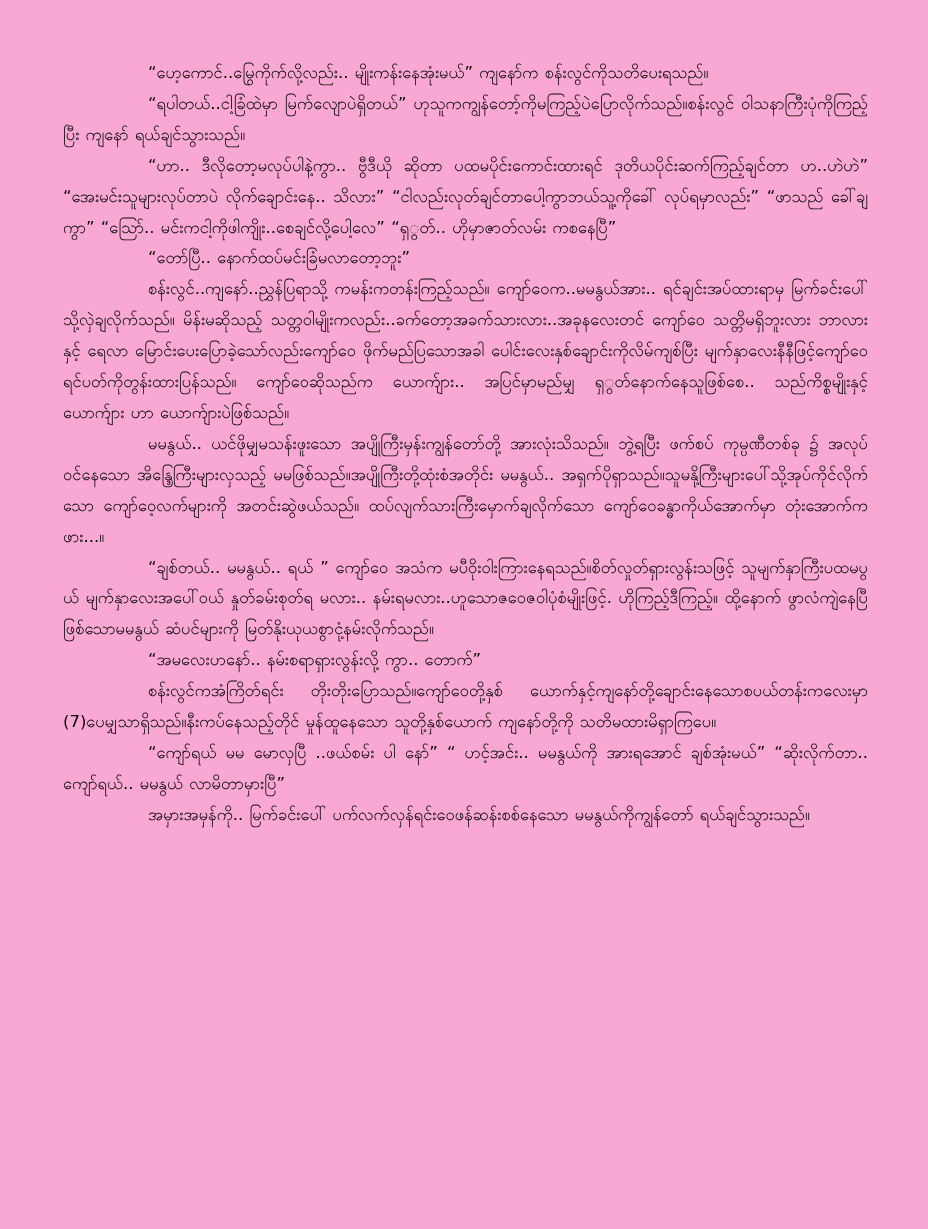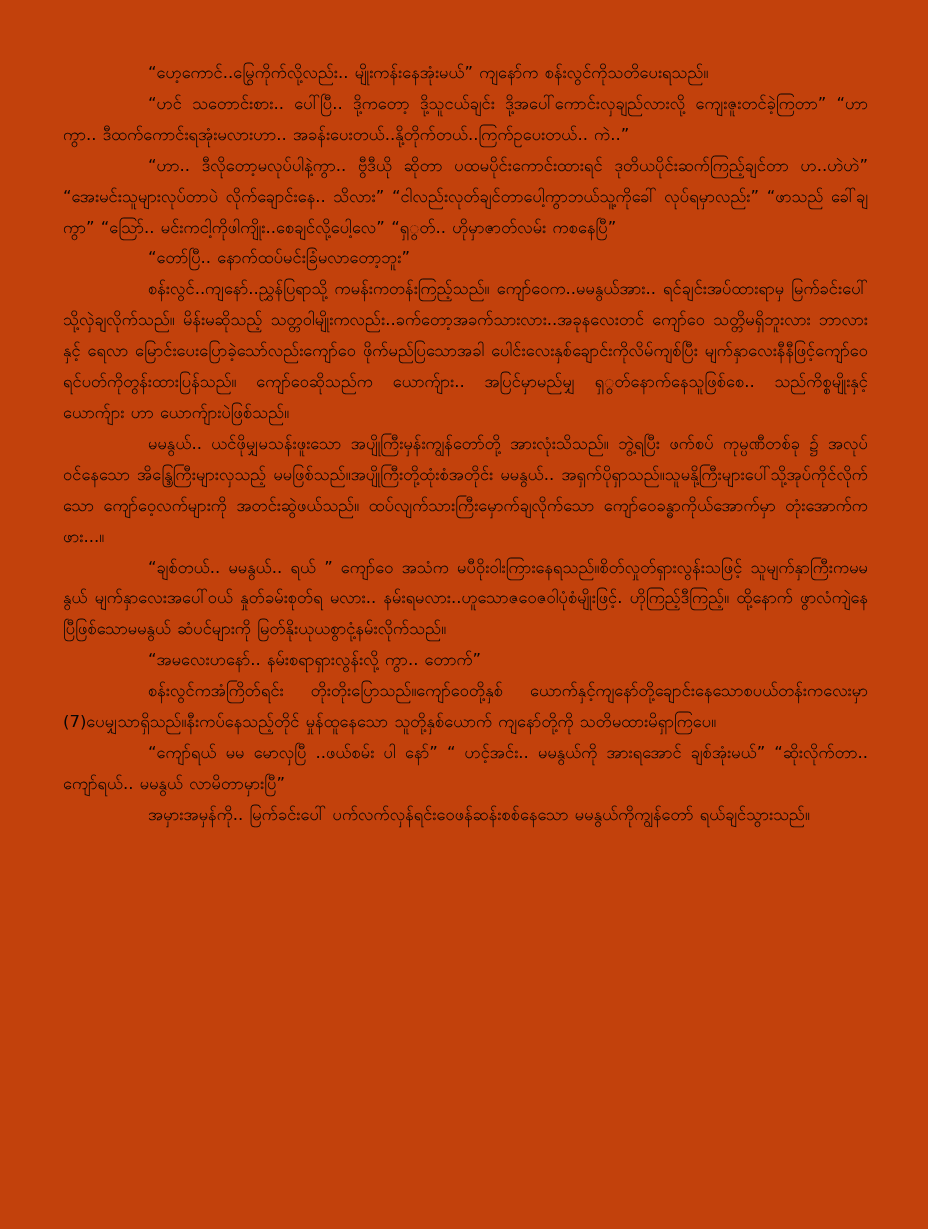--- a/index.html
+++ b/index.html
@@ -4,21 +4,21 @@
 <style>
   html, body {
     margin: 0;
     padding: 0;
     background: #ffffff;
   }
   .page {
     position: relative;
     width: 928px;
     height: 1229px;
-    background: #c2410c;
+    background: #f9a8d4;
     overflow: hidden;
     box-sizing: border-box;
   }
   .text-block {
     position: absolute;
     left: 63px;
     top: 58px;
     width: 805px;
     color: #050505;
     
@@ -33,24 +33,24 @@
     text-indent: 85px;
     word-spacing: 1px;
   }
 </style>
 </head>
 <body>
 
 <div class="page">
   <div class="text-block">
       <p class="para">“ဟေ့ကောင်..မြွေကိုက်လို့လည်း.. မျိုးကန်းနေအုံးမယ်” ကျနော်က စန်းလွင်ကိုသတိပေးရသည်။</p>
-      <p class="para">“ဟင် သတောင်းစား.. ပေါ်ပြီ.. ဒို့ကတော့ ဒို့သူငယ်ချင်း ဒို့အပေါ်ကောင်းလှချည်လားလို့ ကျေးဇူးတင်ခဲ့ကြတာ” “ဟာကွာ.. ဒီထက်ကောင်းရအုံးမလားဟာ.. အခန်းပေးတယ်..နို့တိုက်တယ်..ကြက်ဥပေးတယ်.. ကဲ..”</p>
+      <p class="para">“ရပါတယ်..ငါ့ခြံထဲမှာ မြက်လျောပဲရှိတယ်” ဟုသူကကျွန်တော့်ကိုမကြည့်ပဲပြောလိုက်သည်။စန်းလွင် ဝါသနာကြီးပုံကိုကြည့်ပြီး ကျနော် ရယ်ချင်သွားသည်။</p>
       <p class="para">“ဟာ.. ဒီလိုတော့မလုပ်ပါနဲ့ကွာ.. ဗွီဒီယို ဆိုတာ ပထမပိုင်းကောင်းထားရင် ဒုတိယပိုင်းဆက်ကြည့်ချင်တာ ဟ..ဟဲဟဲ” “အေးမင်းသူများလုပ်တာပဲ လိုက်ချောင်းနေ.. သိလား” “ငါလည်းလုတ်ချင်တာပေါ့ကွာဘယ်သူ့ကိုခေါ် လုပ်ရမှာလည်း” “ဖာသည် ခေါ်ချကွာ” “သြော်.. မင်းကငါ့ကိုဖါကျိုး..စေချင်လို့ပေါ့လေ” “ရှွတ်.. ဟိုမှာဇာတ်လမ်း ကစနေပြီ”</p>
       <p class="para">“တော်ပြီ.. နောက်ထပ်မင်းခြံမလာတော့ဘူး”</p>
       <p class="para">စန်းလွင်..ကျနော်..ညွှန်ပြရာသို့ ကမန်းကတန်းကြည့်သည်။ ကျော်ဝေက..မမနွယ်အား.. ရင်ချင်းအပ်ထားရာမှ မြက်ခင်းပေါ်သို့လှဲချလိုက်သည်။ မိန်းမဆိုသည့် သတ္တဝါမျိုးကလည်း..ခက်တော့အခက်သားလား..အခုနလေးတင် ကျော်ဝေ သတ္တိမရှိဘူးလား ဘာလားနှင့် ရေလာ မြောင်းပေးပြောခဲ့သော်လည်းကျော်ဝေ ဖိုက်မည်ပြသောအခါ ပေါင်းလေးနှစ်ချောင်းကိုလိမ်ကျစ်ပြီး မျက်နှာလေးနီနီဖြင့်ကျော်ဝေ ရင်ပတ်ကိုတွန်းထားပြန်သည်။ ကျော်ဝေဆိုသည်က ယောက်ျား.. အပြင်မှာမည်မျှ ရှွတ်နောက်နေသူဖြစ်စေ.. သည်ကိစ္စမျိုးနှင့် ယောက်ျား ဟာ ယောက်ျားပဲဖြစ်သည်။</p>
       <p class="para">မမနွယ်.. ယင်ဖိုမျှမသန်းဖူးသော အပျိုကြီးမှန်းကျွန်တော်တို့ အားလုံးသိသည်။ ဘွဲ့ရပြီး ဖက်စပ် ကုမ္ပဏီတစ်ခု ၌ အလုပ်ဝင်နေသော အိန္ဒြေကြီးများလှသည့် မမဖြစ်သည်။အပျိုကြီးတို့ထုံးစံအတိုင်း မမနွယ်.. အရှက်ပိုရှာသည်။သူမနို့ကြီးများပေါ်သို့အုပ်ကိုင်လိုက်သော ကျော်ဝေ့လက်များကို အတင်းဆွဲဖယ်သည်။ ထပ်လျက်သားကြီးမှောက်ချလိုက်သော ကျော်ဝေခန္ဓာကိုယ်အောက်မှာ တုံးအောက်ကဖား...။</p>
-      <p class="para">“ချစ်တယ်.. မမနွယ်.. ရယ် ” ကျော်ဝေ အသံက မပီဝိုးဝါးကြားနေရသည်။စိတ်လှုတ်ရှားလွန်းသဖြင့် သူမျက်နှာကြီးကမမနွယ် မျက်နှာလေးအပေါ်ဝယ် နှုတ်ခမ်းစုတ်ရ မလား.. နမ်းရမလား..ဟူသောဇဝေဇဝါပုံစံမျိုးဖြင့်. ဟိုကြည့်ဒီကြည့်။ ထို့နောက် ဖွာလံကျဲနေပြီဖြစ်သောမမနွယ် ဆံပင်များကို မြတ်နိုးယုယစွာငုံ့နမ်းလိုက်သည်။</p>
+      <p class="para">“ချစ်တယ်.. မမနွယ်.. ရယ် ” ကျော်ဝေ အသံက မပီဝိုးဝါးကြားနေရသည်။စိတ်လှုတ်ရှားလွန်းသဖြင့် သူမျက်နှာကြီးပထမပွယ် မျက်နှာလေးအပေါ်ဝယ် နှုတ်ခမ်းစုတ်ရ မလား.. နမ်းရမလား..ဟူသောဇဝေဇဝါပုံစံမျိုးဖြင့်. ဟိုကြည့်ဒီကြည့်။ ထို့နောက် ဖွာလံကျဲနေပြီဖြစ်သောမမနွယ် ဆံပင်များကို မြတ်နိုးယုယစွာငုံ့နမ်းလိုက်သည်။</p>
       <p class="para">“အမလေးဟနော်.. နမ်းစရာရှားလွန်းလို့ ကွာ.. တောက်”</p>
       <p class="para">စန်းလွင်ကအံကြိတ်ရင်း တိုးတိုးပြောသည်။ကျော်ဝေတို့နှစ် ယောက်နှင့်ကျနော်တို့ချောင်းနေသောစပယ်တန်းကလေးမှာ (7)ပေမျှသာရှိသည်။နီးကပ်နေသည့်တိုင် မှုန်ထူနေသော သူတို့နှစ်ယောက် ကျနော်တို့ကို သတိမထားမိရှာကြပေ။</p>
       <p class="para">“ကျော်ရယ် မမ မောလှပြီ ..ဖယ်စမ်း ပါ နော်” “ ဟင့်အင်း.. မမနွယ်ကို အားရအောင် ချစ်အုံးမယ်” “ဆိုးလိုက်တာ.. ကျော်ရယ်.. မမနွယ် လာမိတာမှားပြီ”</p>
       <p class="para">အမှားအမှန်ကို.. မြက်ခင်းပေါ် ပက်လက်လှန်ရင်းဝေဖန်ဆန်းစစ်နေသော မမနွယ်ကိုကျွန်တော် ရယ်ချင်သွားသည်။</p>
     </div>
 </div>
 
 </body></html>

